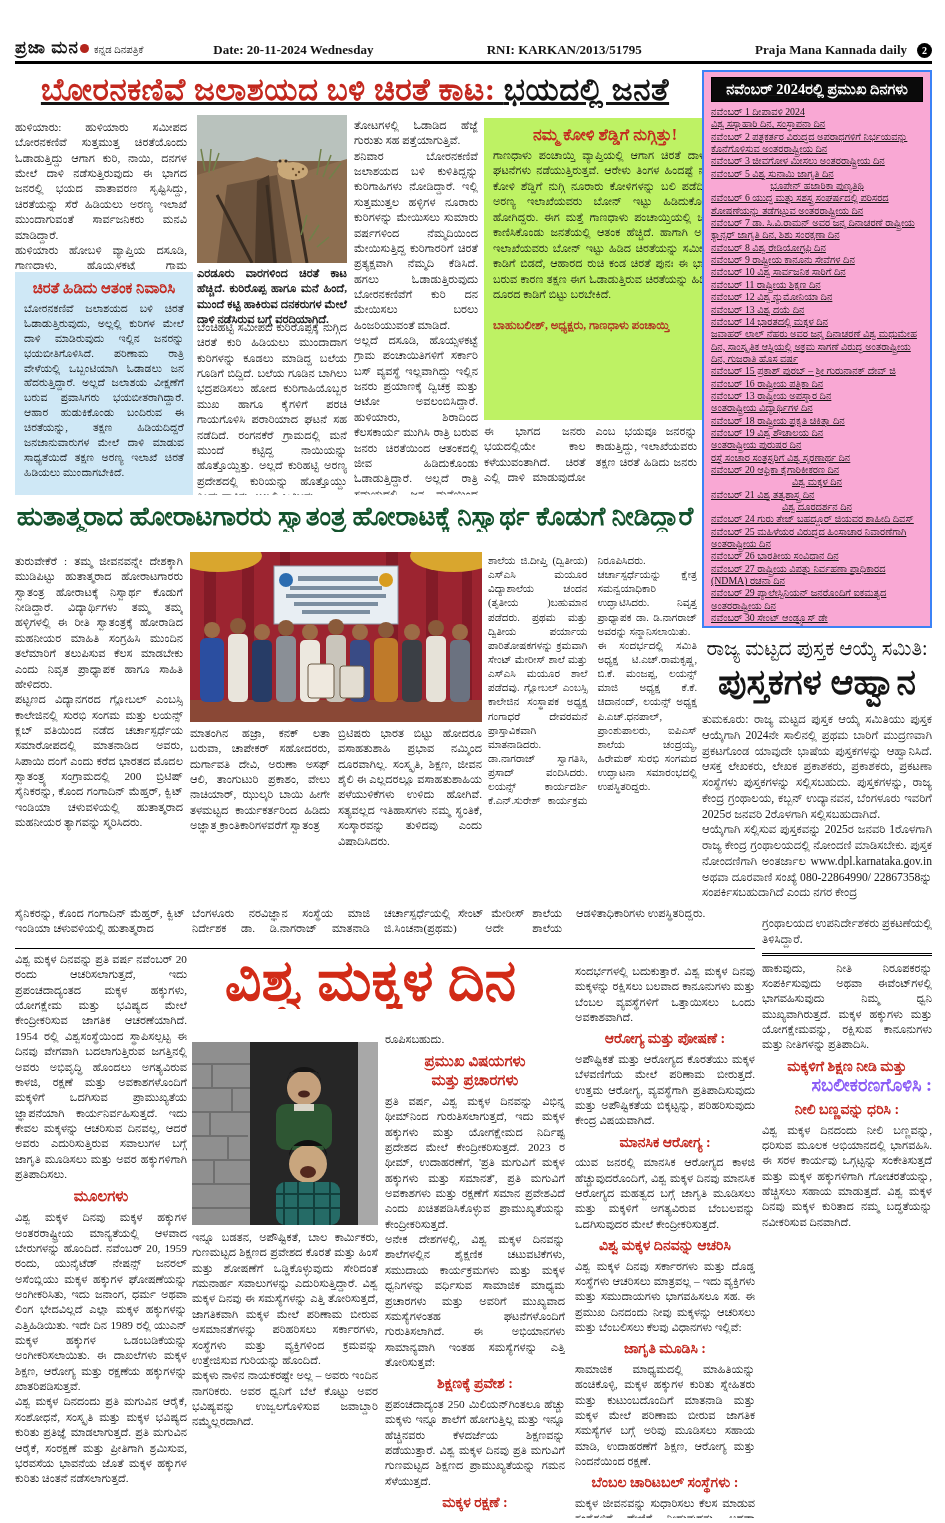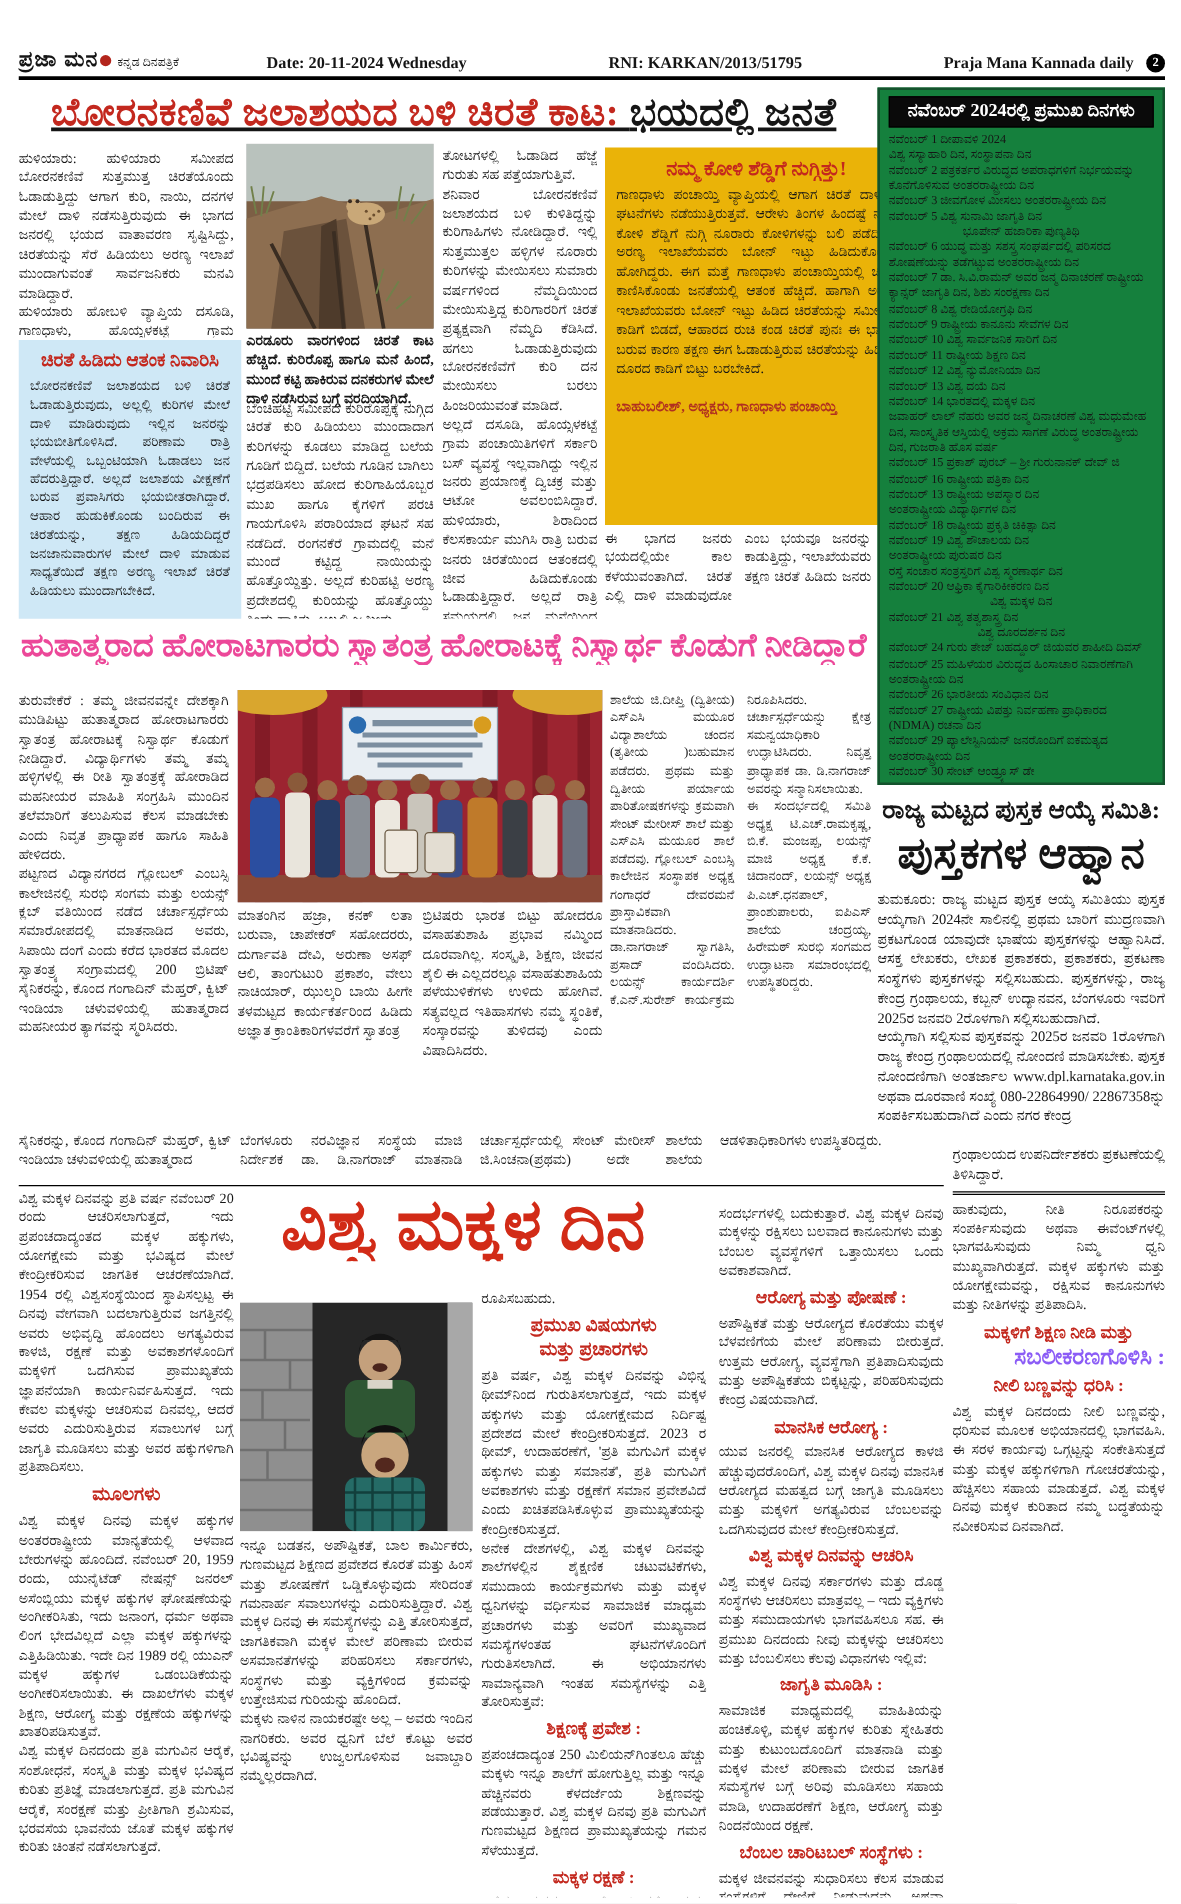--- a/index.html
+++ b/index.html
@@ -11,31 +11,31 @@
   .red { color:#c3281e; }
   
   .mast { display:flex; align-items:flex-end; gap:10px; border-bottom:3px solid #000; padding-bottom:3px; }
   .logo-main { font-size:17px; font-weight:bold; letter-spacing:1px; }
   .logo-dot { display:inline-block; width:9px; height:9px; border-radius:50%; background:#b3251c; margin:0 1px; }
   .logo-sub { font-size:10px; margin-left:4px; }
   .mast-item { font-size:13px; font-weight:bold; }
   .pgnum { width:15px; height:15px; border-radius:50%; background:#000; color:#fff; font-size:10px; font-weight:bold; text-align:center; line-height:15px; }
   
   .h1-lead { font-size:31px; font-weight:bold; letter-spacing:0.5px; line-height:1.15; text-align:center; white-space:nowrap; overflow:hidden; }
-  .h1-martyr { font-size:26px; font-weight:bold; color:#ec4899; text-align:center; white-space:nowrap; overflow:hidden; }
-  .kicker { font-size:20px; font-weight:bold; text-align:center; line-height:1.25; }
+  .h1-martyr { font-size:26px; font-weight:bold; color:#14532d; text-align:center; white-space:nowrap; overflow:hidden; }
+  .kicker { font-size:20px; font-weight:normal; text-align:center; line-height:1.25; }
   .book-title { font-size:35px; font-weight:bold; text-align:center; line-height:1.1; }
   .big-title { font-size:57px; font-weight:bold; color:#d22b17; text-align:center; line-height:1.0; white-space:nowrap; overflow:hidden; }
   
   .cbox { padding:8px 9px 6px 9px; overflow:hidden; }
   .cbox-title { font-size:15px; font-weight:bold; color:#c3281e; text-align:center; margin-bottom:4px; }
   .cbox-body { font-size:11.2px; line-height:1.38; text-align:justify; white-space:pre-line; }
   .cbox-sign { font-size:11.5px; font-weight:bold; color:#b03020; text-align:left; margin-top:16px; }
   
-  .sbox { border:2px solid #14532d; background:#15803d; padding:5px 7px; overflow:hidden; }
+  .sbox { border:2px solid #3b82f6; background:#f9a8d4; padding:5px 7px; overflow:hidden;text-decoration:underline; }
   .sbox-head { background:#0a0a0a; color:#fff; font-size:14.5px; font-weight:bold; text-align:center; padding:3px 2px; border:1px solid #000; margin-bottom:4px; }
   .sbr { font-size:9.8px; line-height:1.26; text-align:left; }
   .sbr.c { text-align:center; }
   
   .sh { font-size:14px; font-weight:bold; color:#c3281e; text-align:center; margin:5px 0 4px 0; line-height:1.25; }
   .sh2 { font-size:15px; }
   .shb { font-size:18px; font-weight:bold; color:#8b5cf6; text-align:right; margin:0 0 4px 0; }
   .cap { font-size:11.4px; font-weight:bold; line-height:1.35; text-align:justify; white-space:pre-line; }
   .rule1 { border-top:1.5px solid #000; }
   .rule3 { border-top:3px double #000; }
@@ -99,21 +99,21 @@
         </g>
     </svg>
   </div>
   <div class="abs cap" style="left:197px; top:266px; width:150px; height:52px;">ಎರಡೂರು ವಾರಗಳಿಂದ ಚಿರತೆ ಕಾಟ ಹೆಚ್ಚಿದೆ. ಕುರಿರೊಪ್ಪ ಹಾಗೂ ಮನೆ ಹಿಂದೆ, ಮುಂದೆ ಕಟ್ಟಿ ಹಾಕಿರುವ ದನಕರುಗಳ ಮೇಲೆ ದಾಳಿ ನಡೆಸಿರುವ ಬಗ್ಗೆ ವರದಿಯಾಗಿದೆ.</div>
   <div class="abs bt" style="left:197px; top:320px; width:150px; height:175px;">ಬೆಂಚಿಹಟ್ಟಿ ಸಮೀಪದ ಕುರಿರೊಪ್ಪಕ್ಕೆ ನುಗ್ಗಿದ ಚಿರತೆ ಕುರಿ ಹಿಡಿಯಲು ಮುಂದಾದಾಗ ಕುರಿಗಳನ್ನು ಕೂಡಲು ಮಾಡಿದ್ದ ಬಲೆಯ ಗೂಡಿಗೆ ಬಿದ್ದಿದೆ. ಬಲೆಯ ಗೂಡಿನ ಬಾಗಿಲು ಭದ್ರಪಡಿಸಲು ಹೋದ ಕುರಿಗಾಹಿಯೊಬ್ಬರ ಮುಖ ಹಾಗೂ ಕೈಗಳಿಗೆ ಪರಚಿ ಗಾಯಗೊಳಿಸಿ ಪರಾರಿಯಾದ ಘಟನೆ ಸಹ ನಡೆದಿದೆ. ರಂಗನಕೆರೆ ಗ್ರಾಮದಲ್ಲಿ ಮನೆ ಮುಂದೆ ಕಟ್ಟಿದ್ದ ನಾಯಿಯನ್ನು ಹೊತ್ತೊಯ್ದಿತ್ತು. ಅಲ್ಲದೆ ಕುರಿಹಟ್ಟಿ ಅರಣ್ಯ ಪ್ರದೇಶದಲ್ಲಿ ಕುರಿಯನ್ನು ಹೊತ್ತೊಯ್ದು ತಿಂದು ಹಾಕಿತ್ತು. ಅಲ್ಲಲ್ಲಿ ಜಮೀನು</div>
   <div class="abs bt" style="left:354px; top:118px; width:124px; height:377px;">ತೋಟಗಳಲ್ಲಿ ಓಡಾಡಿದ ಹೆಜ್ಜೆ ಗುರುತು ಸಹ ಪತ್ತೆಯಾಗುತ್ತಿವೆ.
 ಶನಿವಾರ ಬೋರನಕಣಿವೆ ಜಲಾಶಯದ ಬಳಿ ಕುಳಿತಿದ್ದನ್ನು ಕುರಿಗಾಹಿಗಳು ನೋಡಿದ್ದಾರೆ. ಇಲ್ಲಿ ಸುತ್ತಮುತ್ತಲ ಹಳ್ಳಿಗಳ ನೂರಾರು ಕುರಿಗಳನ್ನು ಮೇಯಿಸಲು ಸುಮಾರು ವರ್ಷಗಳಿಂದ ನೆಮ್ಮದಿಯಿಂದ ಮೇಯಿಸುತ್ತಿದ್ದ ಕುರಿಗಾರರಿಗೆ ಚಿರತೆ ಪ್ರತ್ಯಕ್ಷವಾಗಿ ನೆಮ್ಮದಿ ಕೆಡಿಸಿದೆ. ಹಗಲು ಓಡಾಡುತ್ತಿರುವುದು ಬೋರನಕಣಿವೆಗೆ ಕುರಿ ದನ ಮೇಯಿಸಲು ಬರಲು ಹಿಂಜರಿಯುವಂತೆ ಮಾಡಿದೆ.
 ಅಲ್ಲದೆ ದಸೂಡಿ, ಹೊಯ್ಸಳಕಟ್ಟೆ ಗ್ರಾಮ ಪಂಚಾಯಿತಿಗಳಿಗೆ ಸರ್ಕಾರಿ ಬಸ್ ವ್ಯವಸ್ಥೆ ಇಲ್ಲವಾಗಿದ್ದು ಇಲ್ಲಿನ ಜನರು ಪ್ರಯಾಣಕ್ಕೆ ದ್ವಿಚಕ್ರ ಮತ್ತು ಆಟೋ ಅವಲಂಬಿಸಿದ್ದಾರೆ. ಹುಳಿಯಾರು, ಶಿರಾದಿಂದ ಕೆಲಸಕಾರ್ಯ ಮುಗಿಸಿ ರಾತ್ರಿ ಬರುವ ಜನರು ಚಿರತೆಯಿಂದ ಆತಂಕದಲ್ಲಿ ಜೀವ ಹಿಡಿದುಕೊಂಡು ಓಡಾಡುತ್ತಿದ್ದಾರೆ. ಅಲ್ಲದೆ ರಾತ್ರಿ ಸಮಯದಲ್ಲಿ ಜನ ಮನೆಯಿಂದ ಹೊರಬರಲು ಭಯಪಡುತ್ತಿದ್ದಾರೆ. ಜಲಾಶಯದ ಪಕ್ಕದಲ್ಲೇ ರಾಷ್ಟ್ರೀಯ ಹೆದ್ದಾರಿ ಹಾದು ಹೋಗಿದ್ದು ದ್ವಿಚಕ್ರ ವಾಹನ ಸವಾರರ ಮೇಲೆ ದಾಳಿ ಮಾಡುವ ಆತಂಕ ಸಹ ಕಾಡುತ್ತಿದೆ.
 ಇತ್ತೀಚಿನ ದಿನಗಳಲ್ಲಿ ಚಿರತೆ ಪ್ರತ್ಯಕ್ಷ ವಾಗುತ್ತಿರುವುದು ಹಾಗೂ ಮೇಯಲು ಹೋದ ಕುರಿಗಳ ಮೇಲೆ ದಾಳಿ ಮಾಡುತ್ತಿರುವ ಕಾರಣ</div>
 
-  <div class="abs cbox" style="left:484px; top:118px; width:242px; height:302px; background:#eab308;">
+  <div class="abs cbox" style="left:484px; top:118px; width:242px; height:302px; background:#bef264;">
     <div class="cbox-title" style="font-size:16px;">ನಮ್ಮ ಕೋಳಿ ಶೆಡ್ಡಿಗೆ ನುಗ್ಗಿತ್ತು!</div>
     <div class="cbox-body">ಗಾಣಧಾಳು ಪಂಚಾಯ್ತಿ ವ್ಯಾಪ್ತಿಯಲ್ಲಿ ಆಗಾಗ ಚಿರತೆ ದಾಳಿಯ ಘಟನೆಗಳು ನಡೆಯುತ್ತಿರುತ್ತವೆ. ಆರೇಳು ತಿಂಗಳ ಹಿಂದಷ್ಟೆ ನಮ್ಮ ಕೋಳಿ ಶೆಡ್ಡಿಗೆ ನುಗ್ಗಿ ನೂರಾರು ಕೋಳಿಗಳನ್ನು ಬಲಿ ಪಡೆದಿತ್ತು. ಅರಣ್ಯ ಇಲಾಖೆಯವರು ಬೋನ್ ಇಟ್ಟು ಹಿಡಿದುಕೊಂಡು ಹೋಗಿದ್ದರು. ಈಗ ಮತ್ತೆ ಗಾಣಧಾಳು ಪಂಚಾಯ್ತಿಯಲ್ಲಿ ಚಿರತೆ ಕಾಣಿಸಿಕೊಂಡು ಜನತೆಯಲ್ಲಿ ಆತಂಕ ಹೆಚ್ಚಿದೆ. ಹಾಗಾಗಿ ಅರಣ್ಯ ಇಲಾಖೆಯವರು ಬೋನ್ ಇಟ್ಟು ಹಿಡಿದ ಚಿರತೆಯನ್ನು ಸಮೀಪದ ಕಾಡಿಗೆ ಬಿಡದೆ, ಆಹಾರದ ರುಚಿ ಕಂಡ ಚಿರತೆ ಪುನಃ ಈ ಭಾಗಕ್ಕೆ ಬರುವ ಕಾರಣ ತಕ್ಷಣ ಈಗ ಓಡಾಡುತ್ತಿರುವ ಚಿರತೆಯನ್ನು ಹಿಡಿದು ದೂರದ ಕಾಡಿಗೆ ಬಿಟ್ಟು ಬರಬೇಕಿದೆ.</div>
     <div class="cbox-sign">ಬಾಹುಬಲೀಶ್, ಅಧ್ಯಕ್ಷರು, ಗಾಣಧಾಳು ಪಂಚಾಯ್ತಿ</div>
   </div>
   <div class="abs bt cols2" style="left:484px; top:424px; width:213px; height:71px;">ಈ ಭಾಗದ ಜನರು ಭಯದಲ್ಲಿಯೇ ಕಾಲ ಕಳೆಯುವಂತಾಗಿದೆ. ಚಿರತೆ ಎಲ್ಲಿ ದಾಳಿ ಮಾಡುವುದೋ ಎಂಬ ಭಯವೂ ಜನರನ್ನು ಕಾಡುತ್ತಿದ್ದು, ಇಲಾಖೆಯವರು ತಕ್ಷಣ ಚಿರತೆ ಹಿಡಿದು ಜನರು ನಿರಾಳವಾಗುವಂತೆ ಮಾಡಬೇಕಿದೆ.</div>
 
   <div class="abs sbox" style="left:702px; top:70px; width:230px; height:558px;">
     <div class="sbox-head">ನವೆಂಬರ್ 2024ರಲ್ಲಿ ಪ್ರಮುಖ ದಿನಗಳು</div>
     <div>
       <div class="sbr">ನವೆಂಬರ್ 1    ದೀಪಾವಳಿ 2024</div>

